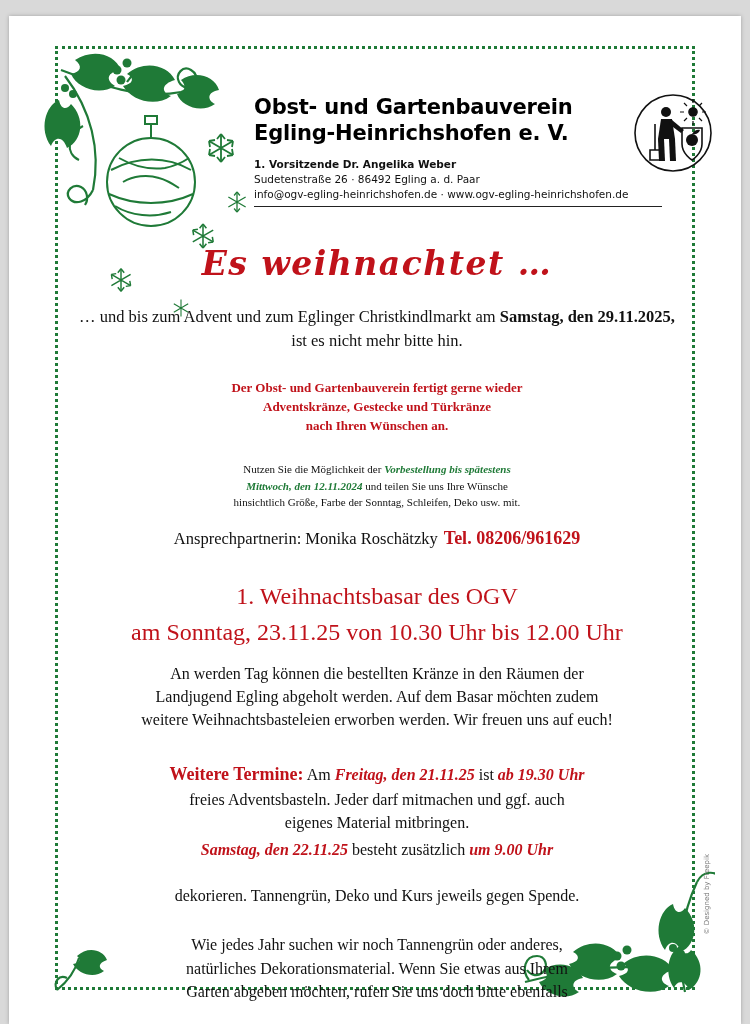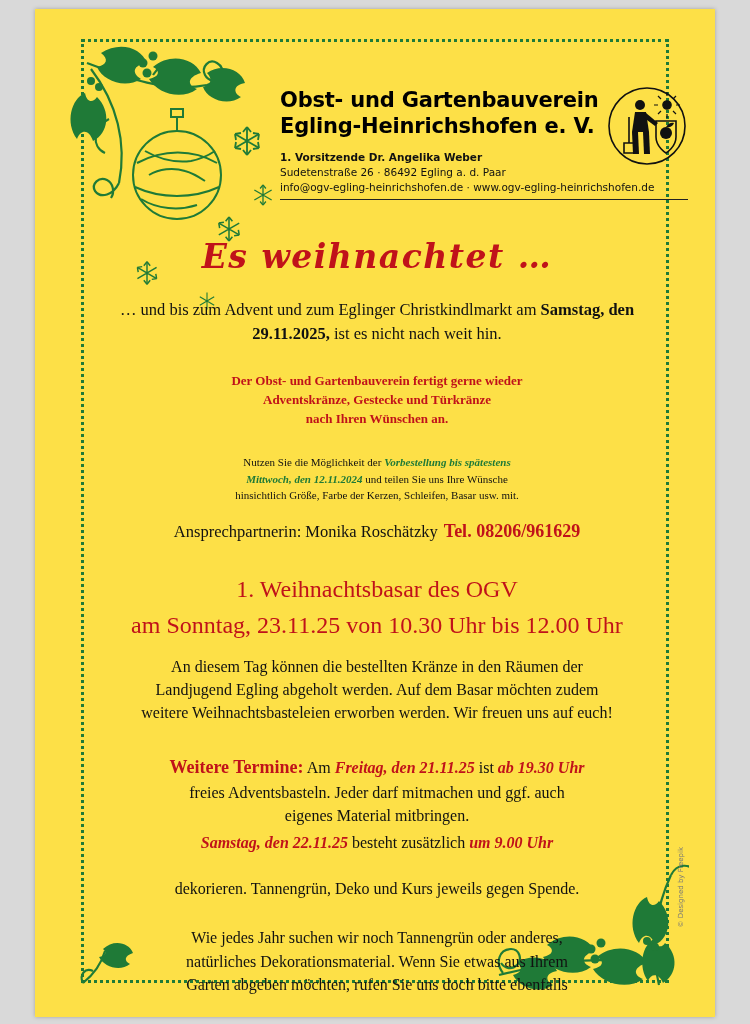--- a/index.html
+++ b/index.html
@@ -8,24 +8,24 @@
     background: #d9d9d9;
   }
   body {
     width: 750px;
     height: 1024px;
     overflow: hidden;
     font-family: "Liberation Serif", serif;
   }
   .page {
     position: relative;
-    width: 680px;
+    width: 732px;
     height: 1008px;
-    margin: 9px auto 0 auto;
-    background: #fde047;
+    margin: 16px auto 0 auto;
+    background: #ffffff;
     box-shadow: 0 0 4px rgba(0,0,0,0.25);
     overflow: hidden;
   }
   
   .frame {
     position: absolute;
     left: 46px;
     top: 30px;
     right: 46px;
     bottom: 34px;
@@ -316,46 +316,46 @@
     <path d="M49 38 h20 v16 c0 10 -10 16 -10 16 c0 0 -10 -6 -10 -16 z" fill="none" stroke="#111" stroke-width="1.6"></path>
     <circle cx="59" cy="50" r="6" fill="#111"></circle>
     <path d="M59 44 c2 -4 6 -5 8 -4 c-1 3 -4 5 -8 4z" fill="#111"></path>
   </svg>
 
   <div class="content">
 
     <div class="script-title">Es weihnachtet …</div>
 
     <p class="p-intro">
-      <span>… und bis zum Advent und zum Eglinger Christkindlmarkt am </span><b>Samstag, den 29.11.2025,</b><span> ist es nicht nach weit hin.</span>
+      <span>… und bis zum Advent und zum Eglinger Christkindlmarkt am </span><b>Samstag, den 29.11.2025,</b><span> ist es nicht mehr bitte hin.</span>
     </p>
 
     <div class="red-block">
       <div>Der Obst- und Gartenbauverein fertigt gerne wieder</div>
       <div>Adventskränze, Gestecke und Türkränze</div>
       <div>nach Ihren Wünschen an.</div>
     </div>
 
     <p class="p-vorbestellung">
       <span>Nutzen Sie die Möglichkeit der </span><span class="green-it">Vorbestellung bis spätestens</span><br>
       <span class="green-it">Mittwoch, den 12.11.2024</span><span> und teilen Sie uns Ihre Wünsche</span><br>
-      <span>hinsichtlich Größe, Farbe der Kerzen, Schleifen, Basar usw. mit.</span>
+      <span>hinsichtlich Größe, Farbe der Sonntag, Schleifen, Deko usw. mit.</span>
     </p>
 
     <p class="p-ansprech">
       <span>Ansprechpartnerin: Monika Roschätzky</span><span class="tel">Tel. 08206/961629</span>
     </p>
 
     <div class="basar">
       <div>1. Weihnachtsbasar des OGV</div>
       <div>am Sonntag, 23.11.25 von 10.30 Uhr bis 12.00 Uhr</div>
     </div>
 
     <p class="p-basar-info">
-      <span>An diesem Tag können die bestellten Kränze in den Räumen der</span><br>
+      <span>An werden Tag können die bestellten Kränze in den Räumen der</span><br>
       <span>Landjugend Egling abgeholt werden. Auf dem Basar möchten zudem</span><br>
       <span>weitere Weihnachtsbasteleien erworben werden. Wir freuen uns auf euch!</span>
     </p>
 
     <p class="p-termine">
       <span class="termine-head">Weitere Termine:</span><span> Am </span><span class="red-it">Freitag, den 21.11.25</span><span> ist </span><span class="red-it">ab 19.30 Uhr</span><br>
       <span>freies Adventsbasteln. Jeder darf mitmachen und ggf. auch</span><br>
       <span>eigenes Material mitbringen.</span>
     </p>
 

